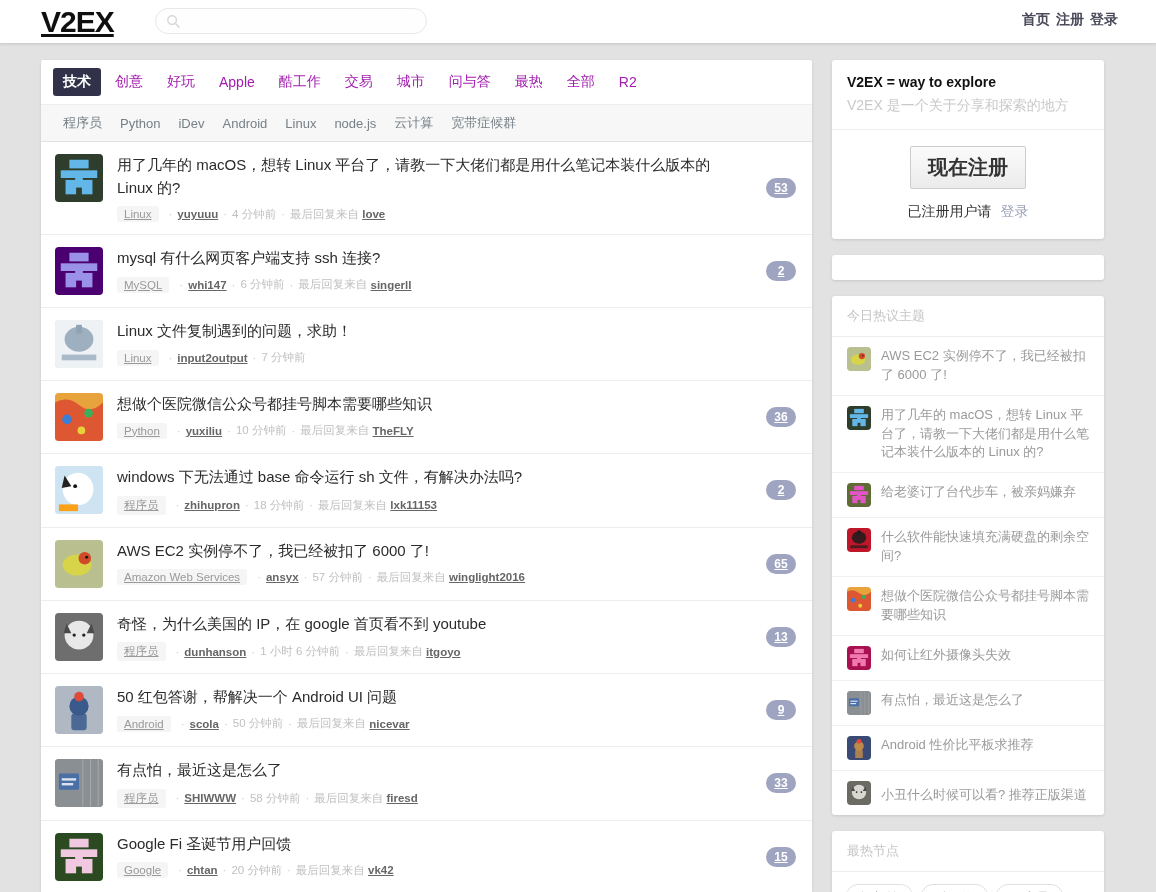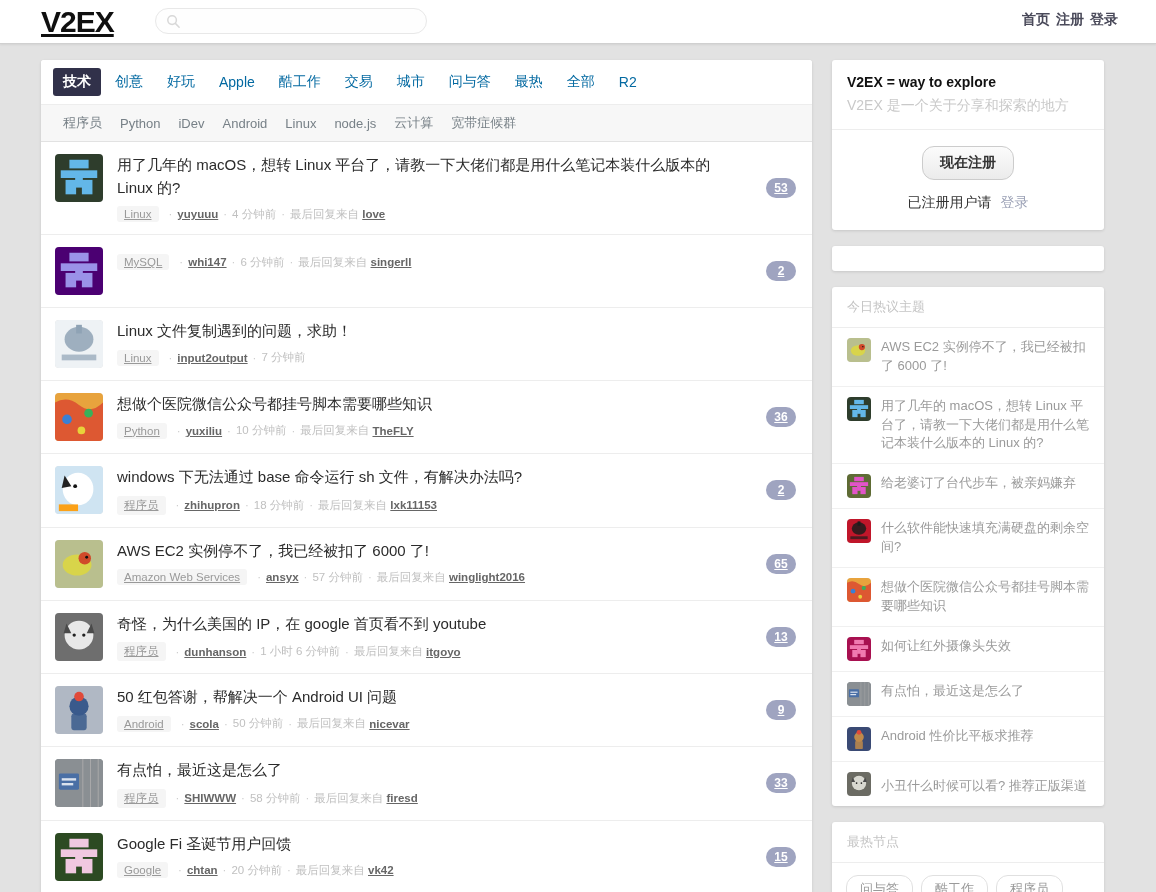--- a/index.html
+++ b/index.html
@@ -60,21 +60,21 @@
     border-radius: 3px;
     box-shadow: 0 1px 3px rgba(0,0,0,.12);
     overflow: hidden;
   }
   .tabs {
     display: flex; align-items: center; gap: 4px;
     padding: 8px 12px 8px 12px;
     background: #fff;
   }
   .tab {
-    font-size: 14px; color: #0369a1; padding: 5px 10px;
+    font-size: 14px; color: #a21caf; padding: 5px 10px;
     border-radius: 3px; text-decoration: none; white-space: nowrap;
   }
   .tab.active { background: #31314a; color: #fff; font-weight: bold; }
   .subtabs {
     display: flex; align-items: center; gap: 18px;
     padding: 9px 22px;
     background: #f7f7f7;
     border-top: 1px solid #ededed;
     border-bottom: 1px solid #e2e2e2;
   }
@@ -136,22 +136,22 @@
   .card-pad { padding: 14px 15px; }
   .promo-title { font-size: 14px; font-weight: bold; color: #111; }
   .promo-sub { font-size: 14px; color: #c9c9c9; margin-top: 7px; }
   .promo-body {
     border-top: 1px solid #ededed;
     padding: 16px 15px 18px; text-align: center;
   }
   .signup-btn {
     display: inline-block;
     background: linear-gradient(#fbfbfb,#ebebeb);
-    border: 1px solid #ccc; border-radius: 12px;
-    padding: 7px 17px; font-size: 14px; color: #333; font-weight: bold;
+    border: 1px solid #ccc; border-radius: 2px;
+    padding: 7px 17px; font-size: 20px; color: #333; font-weight: bold;
     cursor: pointer;
     font-family: "Liberation Sans", sans-serif;
   }
   .signin-line { margin-top: 14px; font-size: 14px; color: #333; }
   .signin-line a { color: #9aa0b5; text-decoration: none; margin-left: 5px; }
   .empty-card { height: 25px; }
   .card-head {
     padding: 11px 15px; font-size: 13px; color: #c4c4c4;
     border-bottom: 1px solid #ededed;
   }
@@ -258,20 +258,21 @@
             <svg viewBox="0 0 48 48" preserveAspectRatio="none">
             <rect width="48" height="48" fill="#4b0072"></rect>
               <rect x="14.399999999999999" y="5.76" width="19.200000000000003" height="8.64" fill="#9a92e8"></rect>
              <rect x="5.76" y="16.32" width="36.480000000000004" height="7.68" fill="#9a92e8"></rect>
              <rect x="10.56" y="25.92" width="10.56" height="14.399999999999999" fill="#9a92e8"></rect>
              <rect x="26.880000000000003" y="25.92" width="10.56" height="14.399999999999999" fill="#9a92e8"></rect>
              <rect x="20.16" y="24" width="7.68" height="9.600000000000001" fill="#9a92e8"></rect>
             </svg>
           </div>
           <div class="rowbody">
+            <a class="title" href="#">mysql 有什么网页客户端支持 ssh 连接?</a>
             <div class="meta">
               <a class="node" href="#">MySQL</a>
               <span class="dot">·</span>
               <a class="user" href="#">whi147</a>
               <span class="dot">·</span>
               <span class="time">6 分钟前</span>
               <span class="dot">·</span>
               <span class="lastreply">最后回复来自</span>
               <span>&nbsp;</span>
               <a class="replier" href="#">singerll</a>

